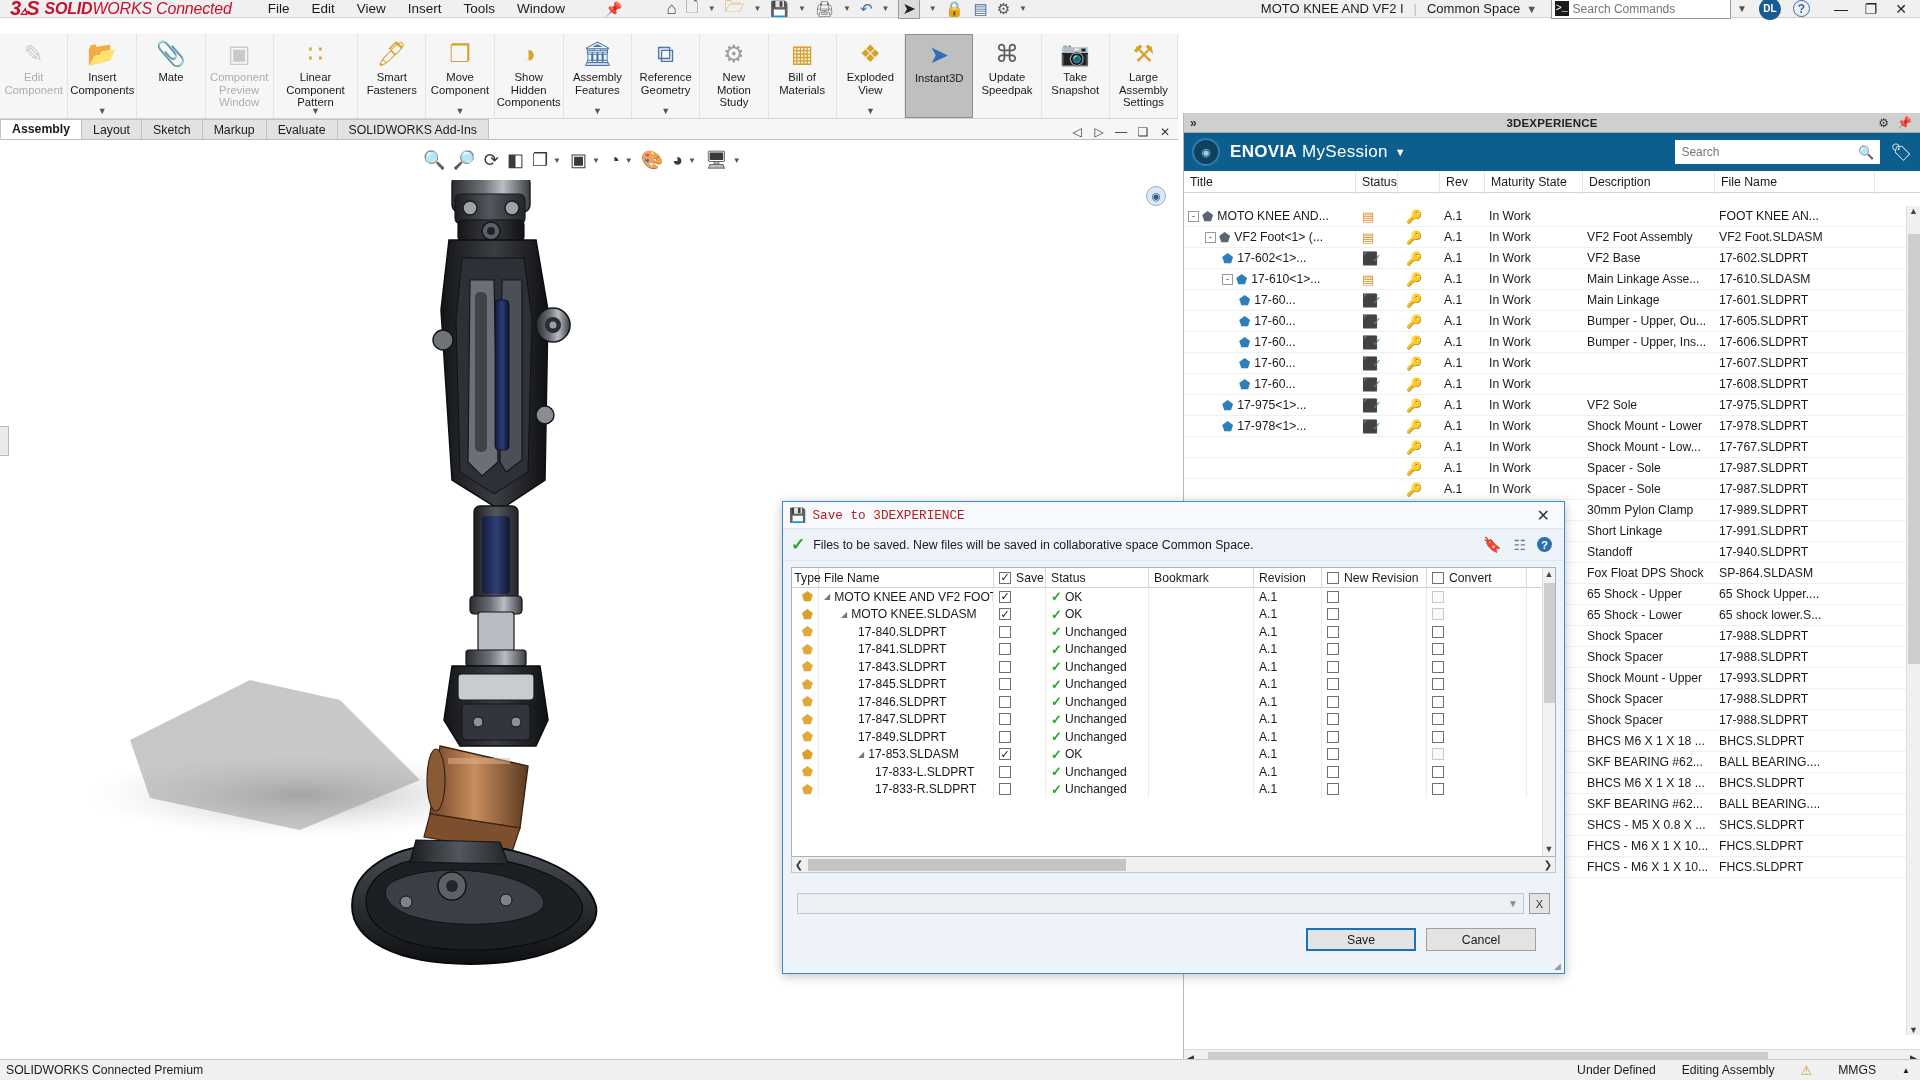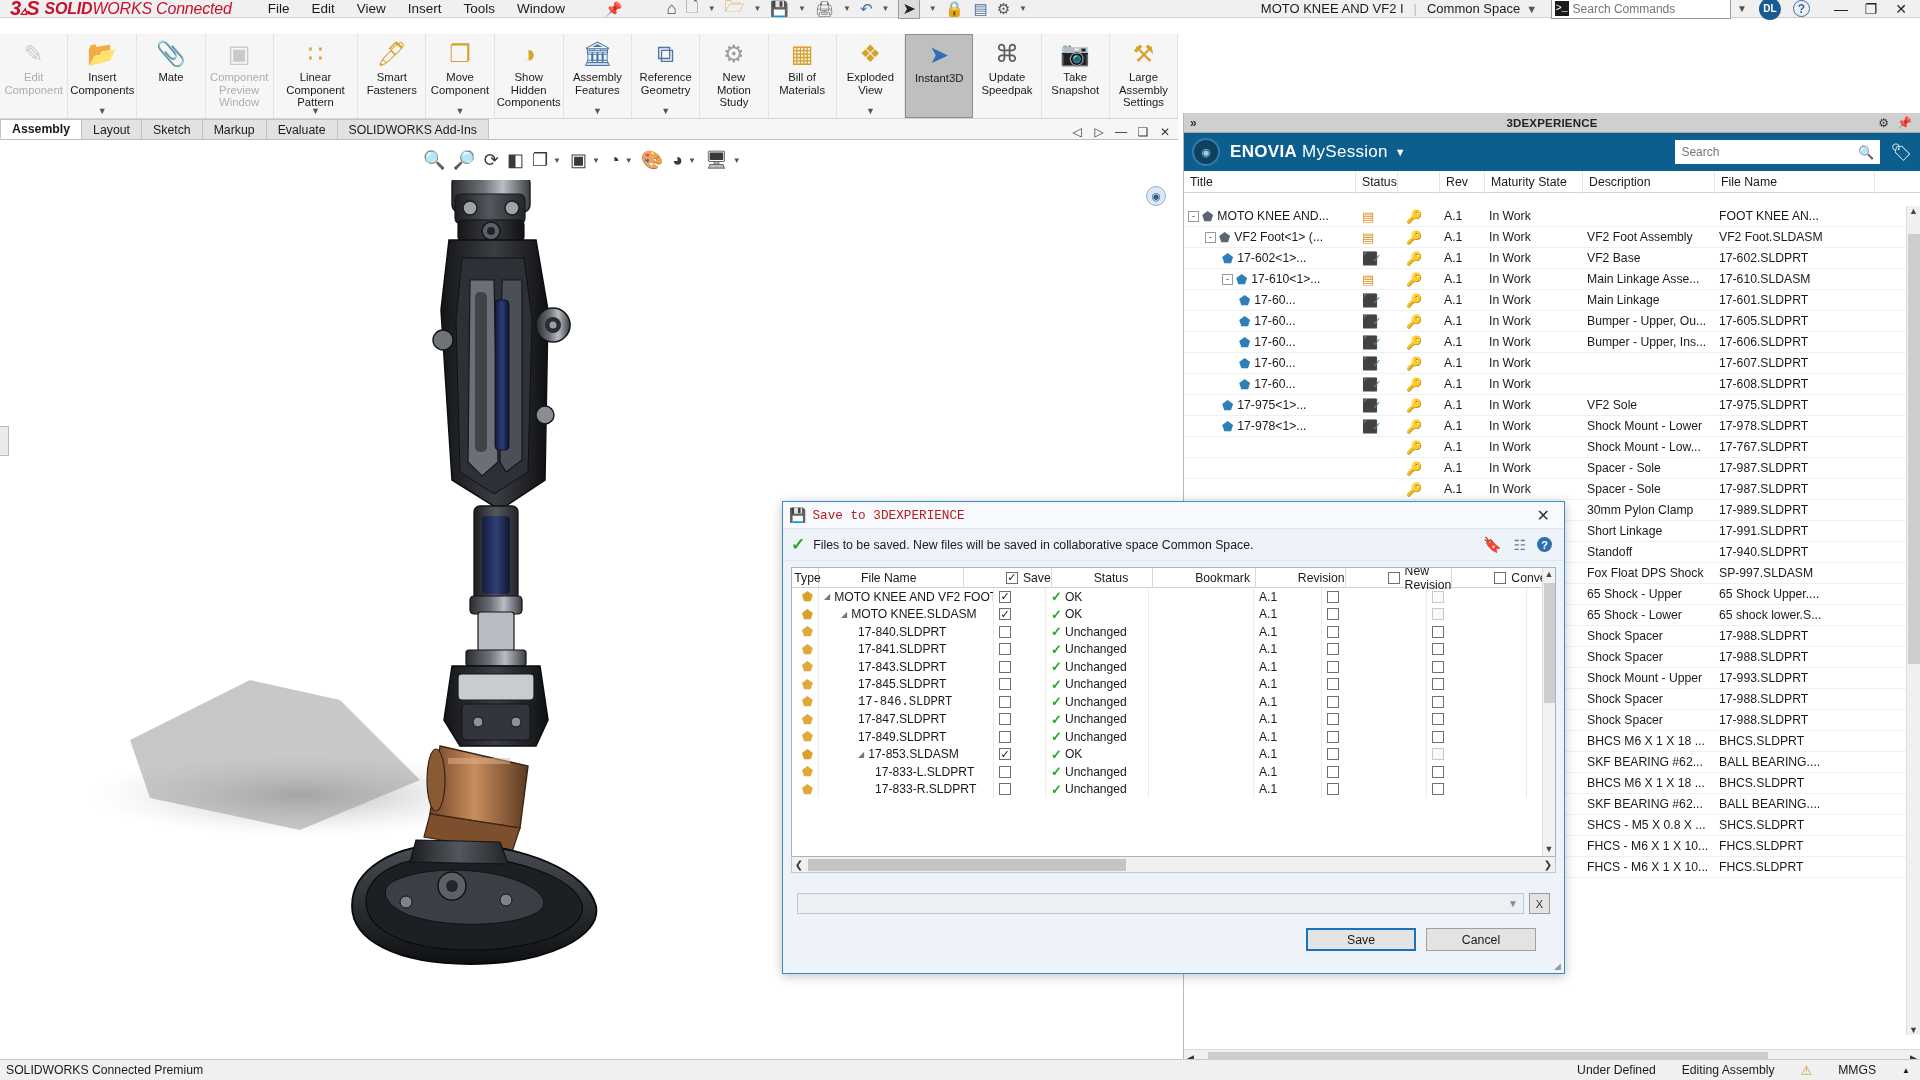--- a/index.html
+++ b/index.html
@@ -219,21 +219,21 @@
   .dlg-sub .ics .hlp {
     width:15px;height:15px;border-radius:50%;background:#2d6fb5;color:#fff;font-size:11px;
     display:flex;align-items:center;justify-content:center;font-weight:bold;
   }
   .dlg-grid-wrap {
     margin: 6px 8px 0 8px; background: #fff; border: 1px solid #9fb5cc;
     height: 290px; position: relative; overflow: hidden;
   }
   .dg-head {
     height: 20px; display: flex; align-items: center; background: #fff;
-    border-bottom: 1px solid #cfcfcf; font-size: 12.2px; color: #1a1a1a; gap: 37px;
+    border-bottom: 1px solid #cfcfcf; font-size: 12.2px; color: #1a1a1a;
   }
   .dg-head > div { height:20px; display:flex;align-items:center;border-right:1px solid #dadada; padding-left:5px;}
   .dg-row {
     height: 17.5px; display: flex; align-items: center; font-size: 12.1px; color: #1a1a1a;
   }
   .dg-row > div { height: 17.5px; display:flex;align-items:center; border-right:1px solid #ececec; padding-left:5px; overflow:hidden; white-space:nowrap;}
   .d-type { width: 27px; justify-content:center; padding-left:0;}
   .d-name { width: 175px; }
   .d-save { width: 52px; justify-content: flex-start; padding-left: 7px;}
   .d-status { width: 103px; }
@@ -883,21 +883,21 @@
           <div class="c-title" style="padding-left: 38px;">
             <span></span>
           </div>
           <div class="c-status"></div>
           <div class="c-key">
             <span class="key-ic">🔑</span>
           </div>
           <div class="c-rev">A.1</div>
           <div class="c-mat">In Work</div>
           <div class="c-desc">Fox Float DPS Shock</div>
-          <div class="c-file">SP-997.SLDASM</div>
+          <div class="c-file">SP-864.SLDASM</div>
         </div>
         <div class="erow">
           <div class="c-title" style="padding-left: 38px;">
             <span></span>
           </div>
           <div class="c-status"></div>
           <div class="c-key">
             <span class="key-ic">🔑</span>
           </div>
           <div class="c-rev">A.1</div>
@@ -1275,21 +1275,21 @@
               <span class="cb"></span>
             </div>
             <div class="d-conv">
               <span class="cb"></span>
             </div>
           </div>
           <div class="dg-row">
             <div class="d-type">
               <span style="font-size:13px;color:#e0aa3a">⬟</span>
             </div>
-            <div class="d-name" style="padding-left: 39px; font-family: Liberation Mono, monospace;">
+            <div class="d-name" style="padding-left: 39px;">
               <span>17-846.SLDPRT</span>
             </div>
             <div class="d-save">
               <span class="cb"></span>
             </div>
             <div class="d-status">
               <span class="chk-g">✓</span>
               <span>Unchanged</span>
             </div>
             <div class="d-book"></div>

